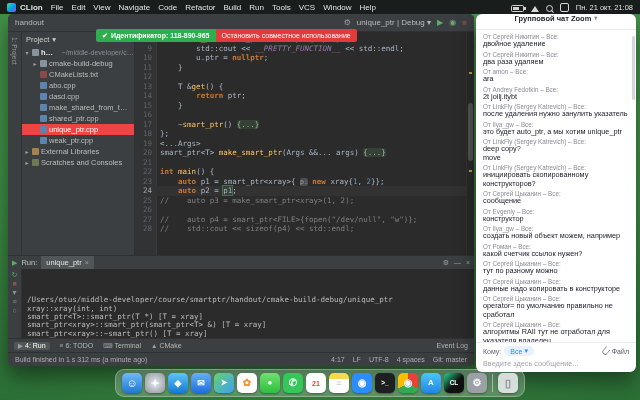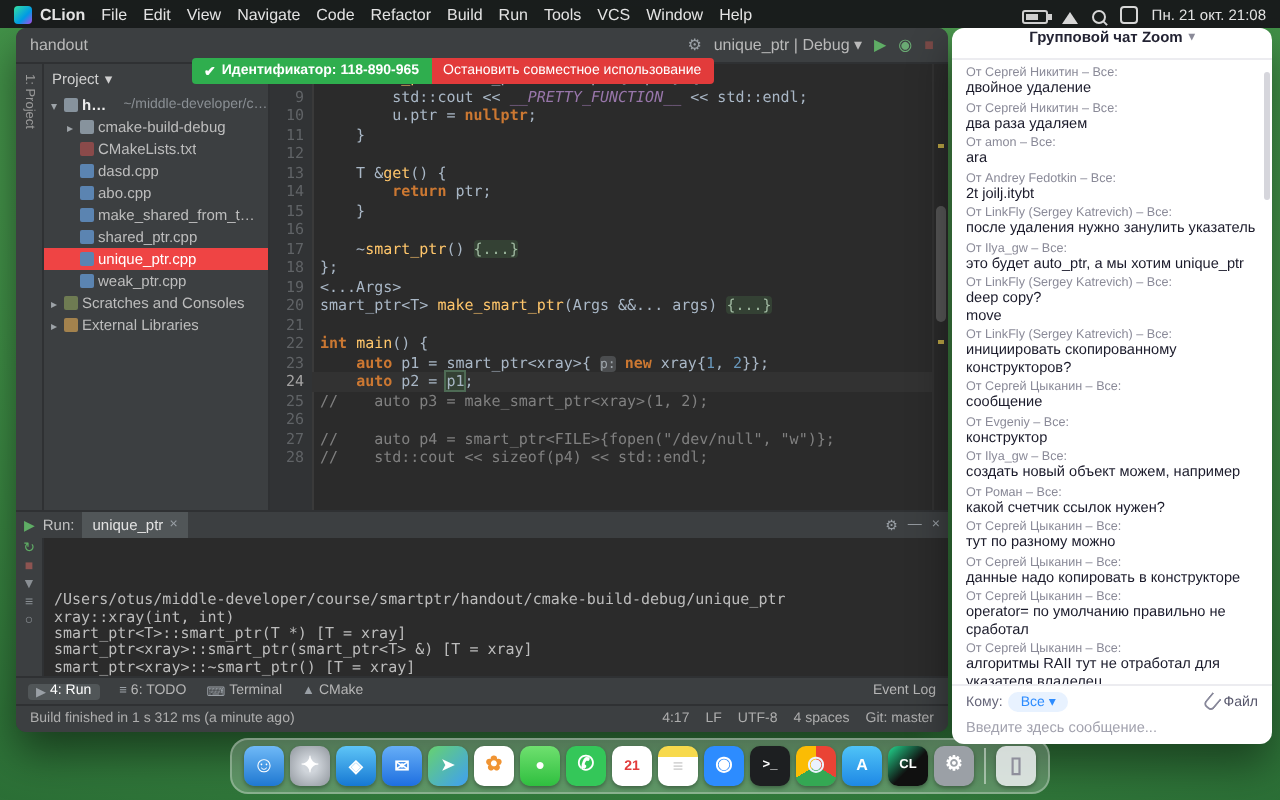--- a/index.html
+++ b/index.html
@@ -226,28 +226,28 @@
             <div class="t-row" style="padding-left: 10px;">
               <span class="t-arrow"></span>
               <span class="t-icon cmake"></span>
               <span class="t-label">CMakeLists.txt</span>
               <span class="t-path"></span>
             </div>
 
             <div class="t-row" style="padding-left: 10px;">
               <span class="t-arrow"></span>
               <span class="t-icon cpp"></span>
-              <span class="t-label">dasd.cpp</span>
+              <span class="t-label">abo.cpp</span>
               <span class="t-path"></span>
             </div>
 
             <div class="t-row" style="padding-left: 10px;">
               <span class="t-arrow"></span>
               <span class="t-icon cpp"></span>
-              <span class="t-label">abo.cpp</span>
+              <span class="t-label">dasd.cpp</span>
               <span class="t-path"></span>
             </div>
 
             <div class="t-row" style="padding-left: 10px;">
               <span class="t-arrow"></span>
               <span class="t-icon cpp"></span>
               <span class="t-label">make_shared_from_this.cpp</span>
               <span class="t-path"></span>
             </div>
 
@@ -267,29 +267,29 @@
 
             <div class="t-row" style="padding-left: 10px;">
               <span class="t-arrow"></span>
               <span class="t-icon cpp"></span>
               <span class="t-label">weak_ptr.cpp</span>
               <span class="t-path"></span>
             </div>
 
             <div class="t-row" style="padding-left: 2px;">
               <span class="t-arrow">▸</span>
+              <span class="t-icon lib"></span>
+              <span class="t-label">External Libraries</span>
+              <span class="t-path"></span>
+            </div>
+
+            <div class="t-row" style="padding-left: 2px;">
+              <span class="t-arrow">▸</span>
               <span class="t-icon scratch"></span>
               <span class="t-label">Scratches and Consoles</span>
-              <span class="t-path"></span>
-            </div>
-
-            <div class="t-row" style="padding-left: 2px;">
-              <span class="t-arrow">▸</span>
-              <span class="t-icon lib"></span>
-              <span class="t-label">External Libraries</span>
               <span class="t-path"></span>
             </div>
           </div>
       </div>
 
       <div class="editor">
         <div class="gutterbg"></div>
         <div class="code">
             <div class="code-line">
               <span class="lnum">8</span>

